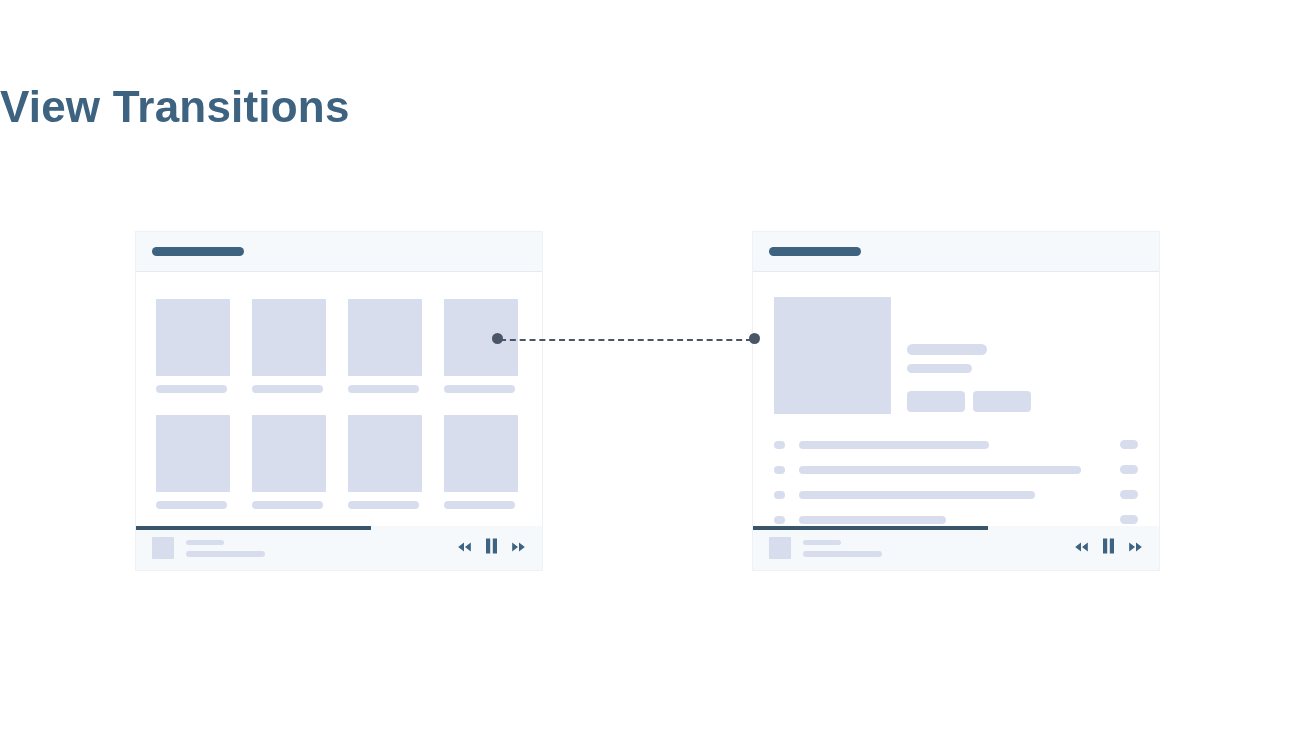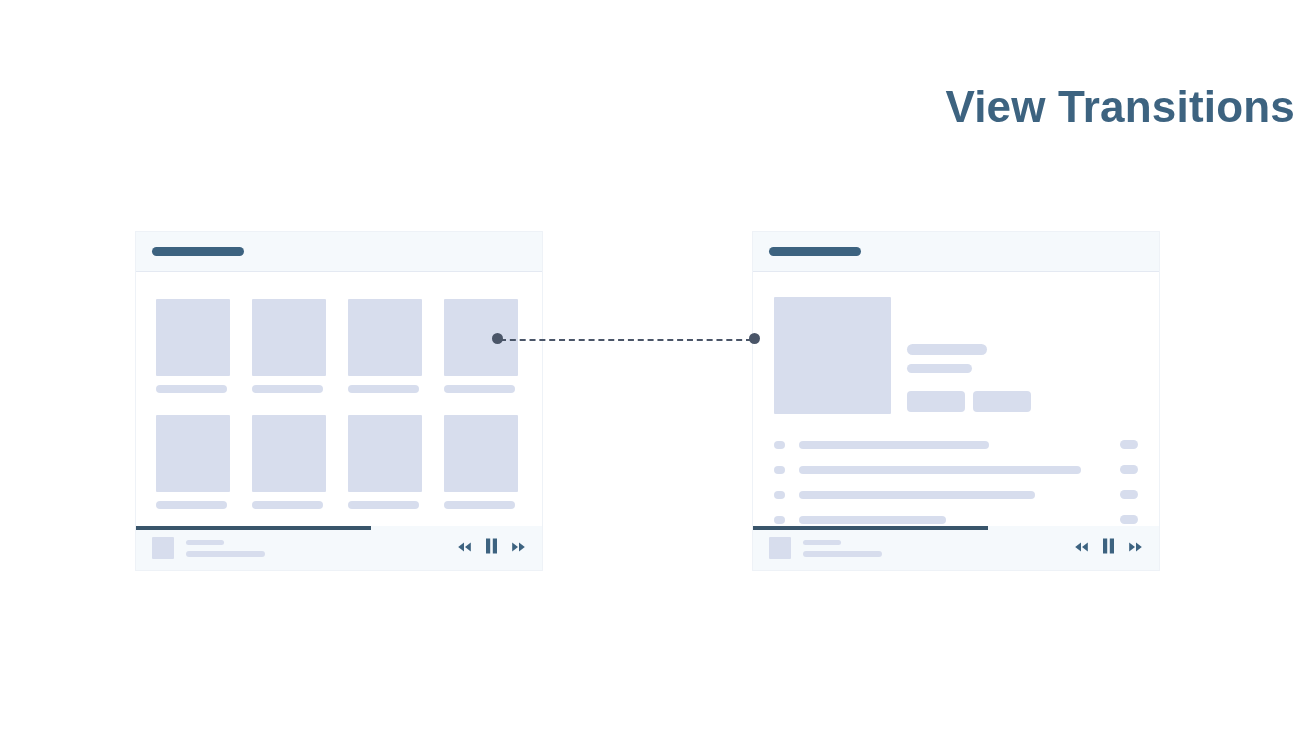--- a/index.html
+++ b/index.html
@@ -14,21 +14,21 @@
     overflow: hidden;
     position: relative;
   }
 
   
   .page-title {
     position: absolute;
     left: 0;
     top: 78px;
     width: 1295px;
-    text-align: right;
+    text-align: left;
     font-size: 44px;
     font-weight: bold;
     color: #3d6380;
     letter-spacing: 0.2px;
     line-height: 58px;
   }
 
   
   .panel {
     position: absolute;

